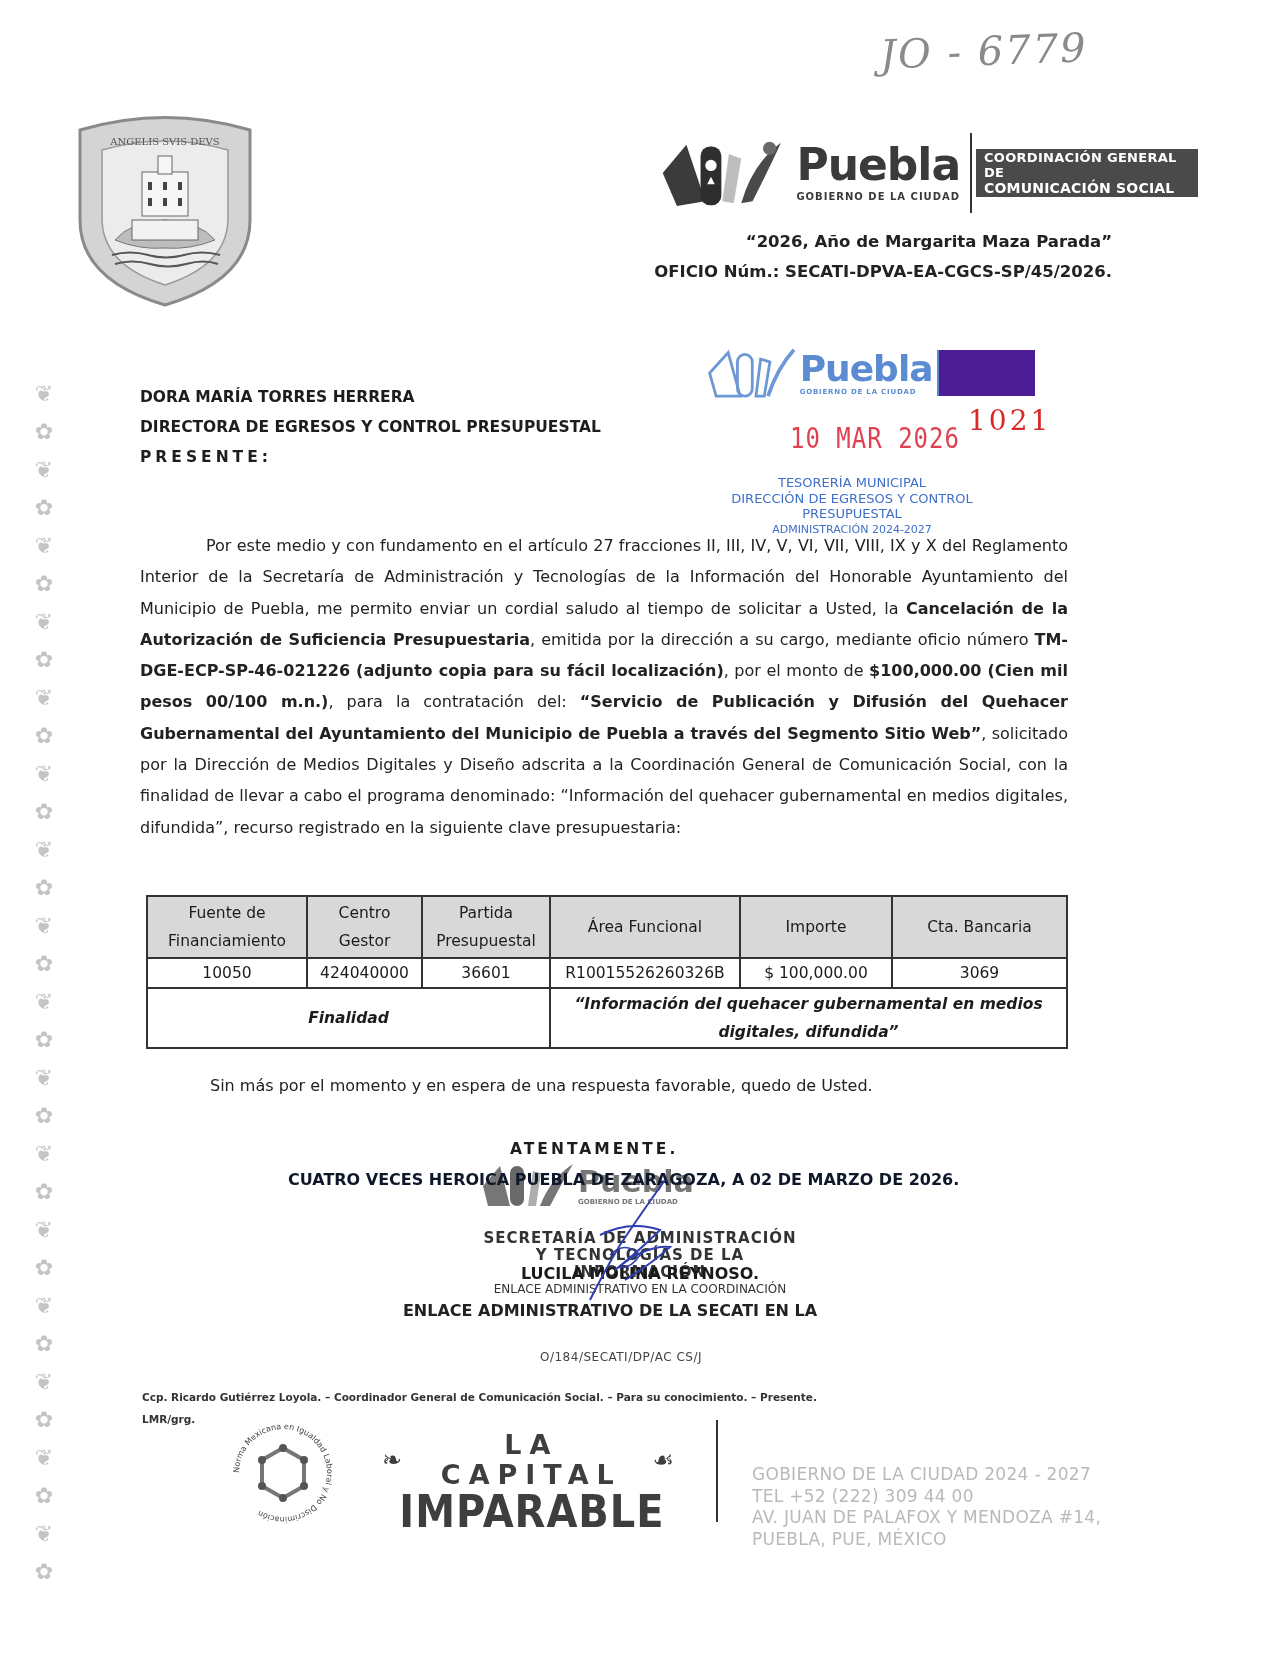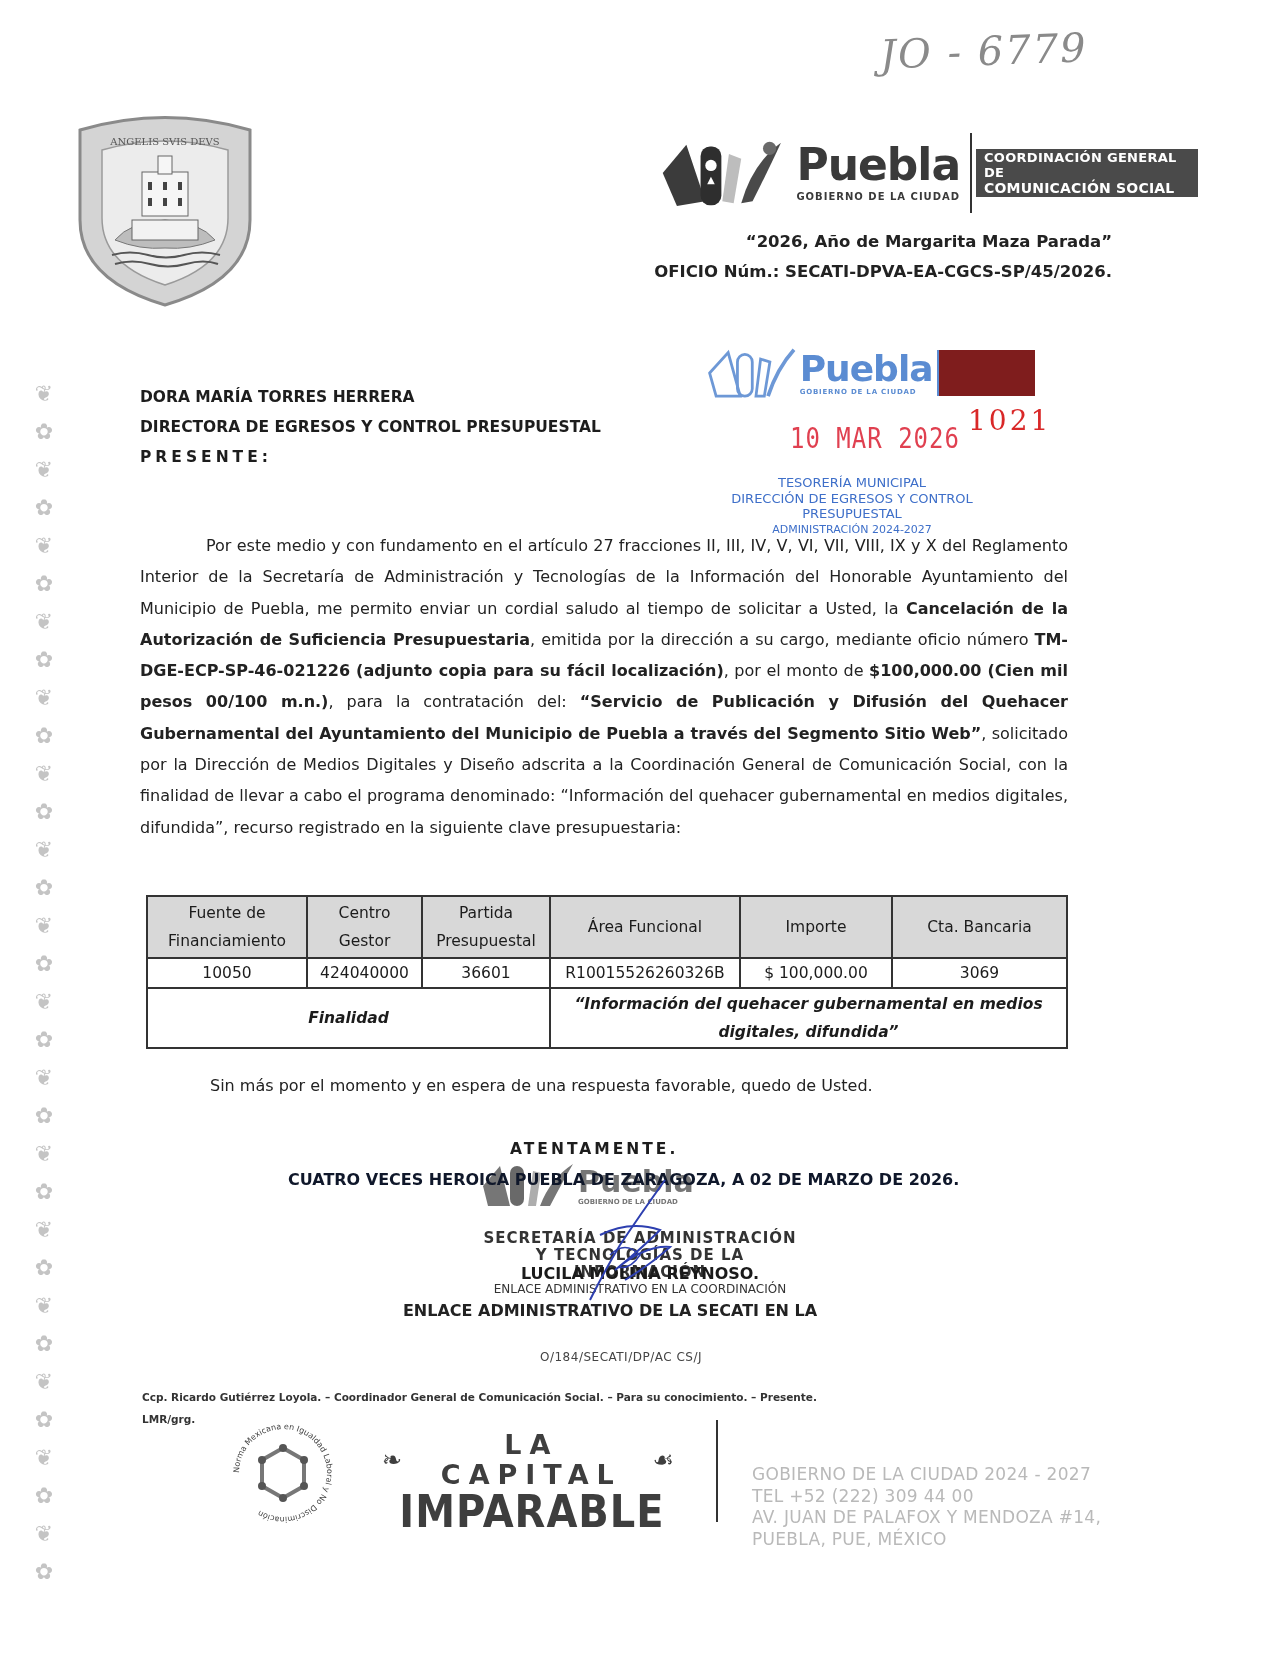--- a/index.html
+++ b/index.html
@@ -33,21 +33,21 @@
     
     .recipient { left: 140px; top: 382px; font-size: 15.5px; font-weight: bold; line-height: 30px; color: #1d1d1d; }
     .recipient .presente { letter-spacing: 4px; }
 
     
     .teso-logo { left: 705px; top: 340px; width: 330px; height: 65px; display: flex; align-items: center; color: #4f80c8; }
     .teso-logo .art { width: 100px; height: 60px; }
     .teso-logo .tw { display: flex; flex-direction: column; margin-left: 2px; }
     .teso-logo .tw .pw { font-weight: bold; font-size: 36px; line-height: 38px; color: #5b8cd2; letter-spacing: -1px; }
     .teso-logo .tw .gob { font-size: 7px; font-weight: bold; letter-spacing: 0.8px; color: #5b8cd2; }
-    .teso-box { margin-left: 4px; background: #7f1d1d; color: #ffffff; padding: 3px 5px; height: 40px; border-left: 2px solid #5b8cd2; display: flex; flex-direction: column; justify-content: center; }
+    .teso-box { margin-left: 4px; background: #4c1d95; color: #ffffff; padding: 3px 5px; height: 40px; border-left: 2px solid #5b8cd2; display: flex; flex-direction: column; justify-content: center; }
     .teso-box .t1 { font-size: 13px; font-weight: bold; letter-spacing: 0.5px; }
     .teso-box .t2 { font-size: 9px; font-weight: bold; margin-top: 46px; }
 
     .stamp-date { left: 790px; top: 425px; font-family: "DejaVu Sans Mono", monospace; font-size: 24px; color: #e04050; letter-spacing: 1px; transform: scaleY(1.15); }
     .stamp-number { left: 968px; top: 404px; font-family: "DejaVu Serif", serif; font-size: 28px; color: #d92828; letter-spacing: 3px; }
 
     .teso-text { left: 712px; top: 475px; width: 280px; text-align: center; color: #3e6fc9; font-size: 13px; line-height: 15.5px; }
     .teso-text .admin { font-size: 11px; }
 
     

